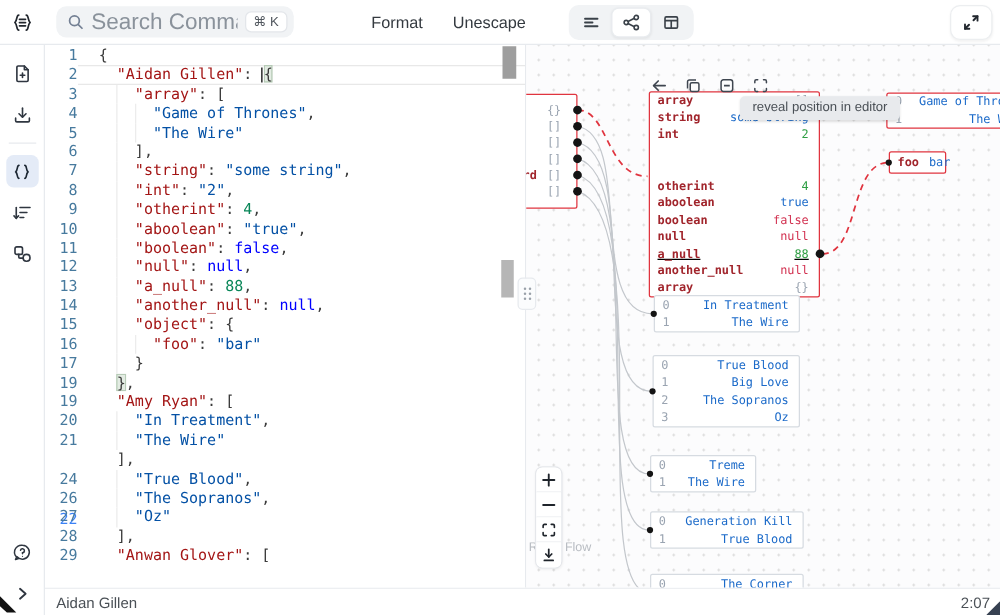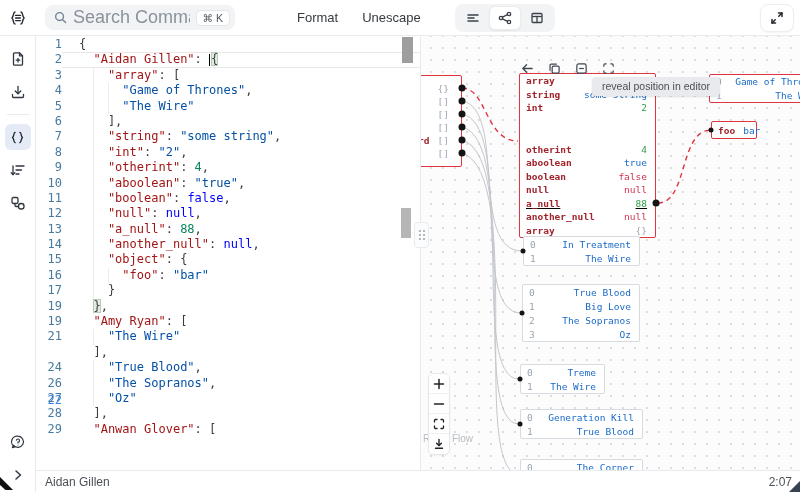--- a/index.html
+++ b/index.html
@@ -258,20 +258,21 @@
               <div class="line"><span class="ln" style="color: rgb(71, 122, 158);">10</span><span class="codewrap"><i class="guide" style="left: 31.45px;"></i><span style="display: inline-block; padding-left: 45.9px;"><span class="tk-k" style="color: rgb(163, 21, 21);">"aboolean"</span><span class="tk-p" style="color: rgb(59, 59, 59);">: </span><span class="tk-s" style="color: rgb(4, 81, 165);">"true"</span><span class="tk-p" style="color: rgb(59, 59, 59);">,</span></span></span></div>
               <div class="line"><span class="ln" style="color: rgb(71, 122, 158);">11</span><span class="codewrap"><i class="guide" style="left: 31.45px;"></i><span style="display: inline-block; padding-left: 45.9px;"><span class="tk-k" style="color: rgb(163, 21, 21);">"boolean"</span><span class="tk-p" style="color: rgb(59, 59, 59);">: </span><span class="tk-b" style="color: rgb(0, 0, 255);">false</span><span class="tk-p" style="color: rgb(59, 59, 59);">,</span></span></span></div>
               <div class="line"><span class="ln" style="color: rgb(71, 122, 158);">12</span><span class="codewrap"><i class="guide" style="left: 31.45px;"></i><span style="display: inline-block; padding-left: 45.9px;"><span class="tk-k" style="color: rgb(163, 21, 21);">"null"</span><span class="tk-p" style="color: rgb(59, 59, 59);">: </span><span class="tk-b" style="color: rgb(0, 0, 255);">null</span><span class="tk-p" style="color: rgb(59, 59, 59);">,</span></span></span></div>
               <div class="line"><span class="ln" style="color: rgb(71, 122, 158);">13</span><span class="codewrap"><i class="guide" style="left: 31.45px;"></i><span style="display: inline-block; padding-left: 45.9px;"><span class="tk-k" style="color: rgb(163, 21, 21);">"a_null"</span><span class="tk-p" style="color: rgb(59, 59, 59);">: </span><span class="tk-n" style="color: rgb(9, 134, 88);">88</span><span class="tk-p" style="color: rgb(59, 59, 59);">,</span></span></span></div>
               <div class="line"><span class="ln" style="color: rgb(71, 122, 158);">14</span><span class="codewrap"><i class="guide" style="left: 31.45px;"></i><span style="display: inline-block; padding-left: 45.9px;"><span class="tk-k" style="color: rgb(163, 21, 21);">"another_null"</span><span class="tk-p" style="color: rgb(59, 59, 59);">: </span><span class="tk-b" style="color: rgb(0, 0, 255);">null</span><span class="tk-p" style="color: rgb(59, 59, 59);">,</span></span></span></div>
               <div class="line"><span class="ln" style="color: rgb(71, 122, 158);">15</span><span class="codewrap"><i class="guide" style="left: 31.45px;"></i><span style="display: inline-block; padding-left: 45.9px;"><span class="tk-k" style="color: rgb(163, 21, 21);">"object"</span><span class="tk-p" style="color: rgb(59, 59, 59);">: </span><span class="tk-p" style="color: rgb(59, 59, 59);">{</span></span></span></div>
               <div class="line"><span class="ln" style="color: rgb(71, 122, 158);">16</span><span class="codewrap"><i class="guide" style="left: 31.45px;"></i><i class="guide" style="left: 45.9px;"></i><span style="display: inline-block; padding-left: 60.35px;"><span class="tk-k" style="color: rgb(163, 21, 21);">"foo"</span><span class="tk-p" style="color: rgb(59, 59, 59);">: </span><span class="tk-s" style="color: rgb(4, 81, 165);">"bar"</span></span></span></div>
               <div class="line"><span class="ln" style="color: rgb(71, 122, 158);">17</span><span class="codewrap"><i class="guide" style="left: 31.45px;"></i><span style="display: inline-block; padding-left: 45.9px;"><span class="tk-p" style="color: rgb(59, 59, 59);">}</span></span></span></div>
               <div class="line"><span class="ln" style="color: rgb(71, 122, 158);">19</span><span class="codewrap"><span style="display: inline-block; padding-left: 31.45px;"><span class="tk-m" style="color: rgb(59, 59, 59);">}</span><span class="tk-p" style="color: rgb(59, 59, 59);">,</span></span></span></div>
               <div class="line"><span class="ln" style="color: rgb(71, 122, 158);">19</span><span class="codewrap"><span style="display: inline-block; padding-left: 31.45px;"><span class="tk-k" style="color: rgb(163, 21, 21);">"Amy Ryan"</span><span class="tk-p" style="color: rgb(59, 59, 59);">: </span><span class="tk-p" style="color: rgb(59, 59, 59);">[</span></span></span></div>
+              <div class="line"><span class="ln" style="color: rgb(71, 122, 158);">20</span><span class="codewrap"><i class="guide" style="left: 31.45px;"></i><span style="display: inline-block; padding-left: 45.9px;"><span class="tk-s" style="color: rgb(4, 81, 165);">"In Treatment"</span><span class="tk-p" style="color: rgb(59, 59, 59);">,</span></span></span></div>
               <div class="line"><span class="ln" style="color: rgb(71, 122, 158);">21</span><span class="codewrap"><i class="guide" style="left: 31.45px;"></i><span style="display: inline-block; padding-left: 45.9px;"><span class="tk-s" style="color: rgb(4, 81, 165);">"The Wire"</span></span></span></div>
               <div class="line"><span class="ln" style="color: #3b82f6; margin-top: 48px;">22</span><span class="codewrap"><span style="display: inline-block; padding-left: 31.45px;"><span class="tk-p" style="color: rgb(59, 59, 59);">],</span></span></span></div>
               <div class="line"><span class="ln" style="color: rgb(71, 122, 158);">24</span><span class="codewrap"><i class="guide" style="left: 31.45px;"></i><span style="display: inline-block; padding-left: 45.9px;"><span class="tk-s" style="color: rgb(4, 81, 165);">"True Blood"</span><span class="tk-p" style="color: rgb(59, 59, 59);">,</span></span></span></div>
               <div class="line"><span class="ln" style="color: rgb(71, 122, 158);">26</span><span class="codewrap"><i class="guide" style="left: 31.45px;"></i><span style="display: inline-block; padding-left: 45.9px;"><span class="tk-s" style="color: rgb(4, 81, 165);">"The Sopranos"</span><span class="tk-p" style="color: rgb(59, 59, 59);">,</span></span></span></div>
               <div class="line"><span class="ln" style="color: rgb(71, 122, 158);">27</span><span class="codewrap"><i class="guide" style="left: 31.45px;"></i><span style="display: inline-block; padding-left: 45.9px;"><span class="tk-s" style="color: rgb(4, 81, 165);">"Oz"</span></span></span></div>
               <div class="line"><span class="ln" style="color: rgb(71, 122, 158);">28</span><span class="codewrap"><span style="display: inline-block; padding-left: 31.45px;"><span class="tk-p" style="color: rgb(59, 59, 59);">],</span></span></span></div>
               <div class="line"><span class="ln" style="color: rgb(71, 122, 158);">29</span><span class="codewrap"><span style="display: inline-block; padding-left: 31.45px;"><span class="tk-k" style="color: rgb(163, 21, 21);">"Anwan Glover"</span><span class="tk-p" style="color: rgb(59, 59, 59);">: </span><span class="tk-p" style="color: rgb(59, 59, 59);">[</span></span></span></div>
             </div>
           <div class="scroll-thumb"></div>
           <div class="scroll-mark"></div>

